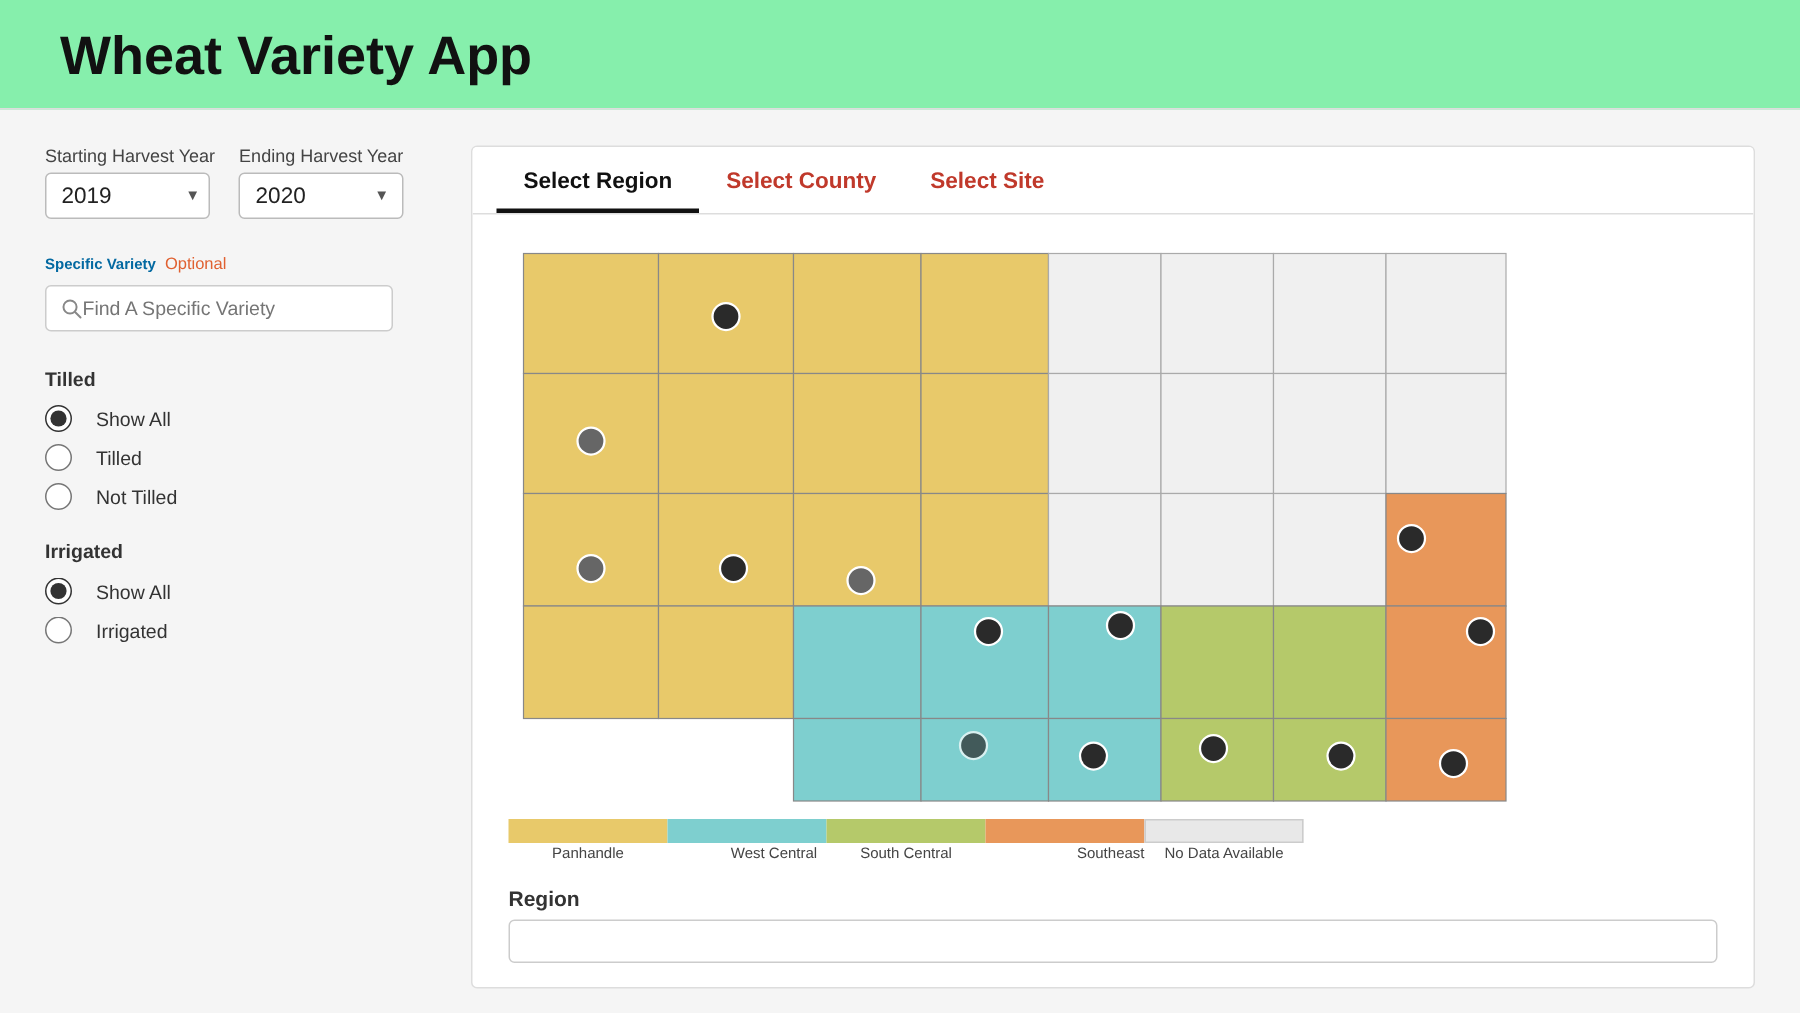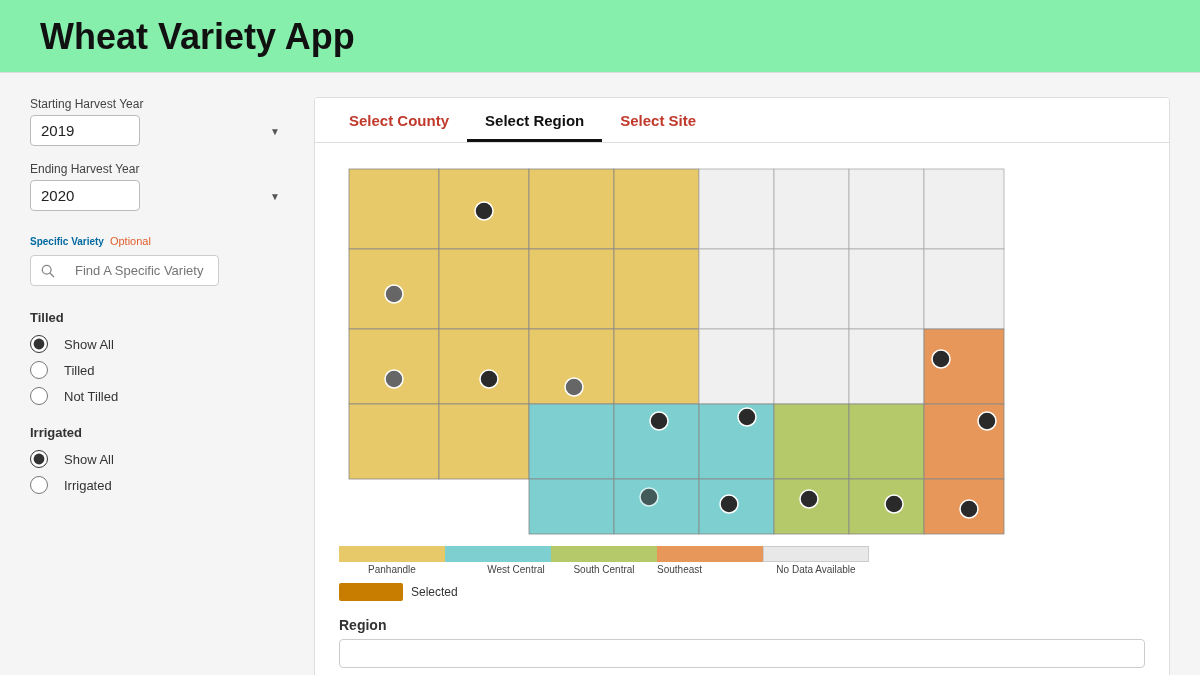--- a/index.html
+++ b/index.html
@@ -27,21 +27,20 @@
     }
     
     .left-panel {
       width: 260px;
       flex-shrink: 0;
     }
     .harvest-row {
       display: flex;
       gap: 16px;
       margin-bottom: 24px;
-      flex-direction: column;
     }
     .field-group {
       display: flex;
       flex-direction: column;
       gap: 4px;
     }
     .field-label {
       font-size: 12px;
       color: #444;
       font-weight: 500;
@@ -92,22 +91,22 @@
       color: #e06030;
       font-weight: 500;
     }
     .search-box {
       display: flex;
       align-items: center;
       border: 1px solid #ccc;
       border-radius: 4px;
       background: #fff;
       padding: 7px 10px;
-      gap: 20px;
-      width: 189px;
+      gap: 0;
+      width: 232px;
     }
     .search-box input {
       border: none;
       outline: none;
       font-size: 13px;
       color: #999;
       width: 100%;
     }
     .search-icon-svg {
       color: #888;
@@ -271,22 +270,22 @@
         <label class="radio-item">
           <input type="radio" name="irrigated" style="">
           <span class="radio-label">Irrigated</span>
         </label>
       </div>
     </div>
   </div>
 
   <div class="right-panel">
     <div class="tabs">
+      <div class="tab active">Select Region</div>
       <div class="tab" style="color:#c0392b;">Select County</div>
-      <div class="tab active">Select Region</div>
       <div class="tab" style="color:#c0392b;">Select Site</div>
     </div>
 
     <div class="map-container">
       
       <svg class="nebraska-map" viewBox="0 0 680 380" xmlns="http://www.w3.org/2000/svg">
 
         <rect x="10" y="10" width="90" height="80" fill="#e8c96a" stroke="#888" stroke-width="0.8"></rect>
         <rect x="100" y="10" width="90" height="80" fill="#e8c96a" stroke="#888" stroke-width="0.8"></rect>
         <rect x="190" y="10" width="85" height="80" fill="#e8c96a" stroke="#888" stroke-width="0.8"></rect>
@@ -360,35 +359,31 @@
           <span style="font-size:10px; color:#444; margin-top:2px;">Panhandle</span>
         </div>
         <div style="display:flex; flex-direction:column; align-items:center;">
           <div style="width:106px; height:16px; background:#7ecfcf;"></div>
           <span style="font-size:10px; color:#444; margin-top:2px;margin-left:36px;">West Central</span>
         </div>
         <div style="display:flex; flex-direction:column; align-items:center;">
           <div style="width:106px; height:16px; background:#b5c96a;"></div>
           <span style="font-size:10px; color:#444; margin-top:2px;">South Central</span>
         </div>
-        <div style="display:flex; flex-direction:column; align-items:flex-start;">
+        <div style="display:flex; flex-direction:column; align-items:flex-end;">
           <div style="width:106px; height:16px; background:#e8975a;"></div>
           <span style="font-size:10px; color:#444; margin-top:2px;">Southeast</span>
         </div>
         <div style="display:flex; flex-direction:column; align-items:center;text-align:right;">
           <div style="width:106px; height:16px; background:#e8e8e8; border:1px solid #ccc;"></div>
           <span style="font-size:10px; color:#444; margin-top:2px;">No Data Available</span>
         </div>
       </div>
 
       
-      <div style="display:flex; align-items:center; gap:8px; margin-top:8px;">
-        <div style="width:64px; height:18px; background:#c87d00; border-radius:2px;"></div>
-        <span style="font-size:12px; color:#333; font-weight:500;">Selected</span>
-      </div>
     </div>
 
     <div class="region-section">
       <div class="region-title">Region</div>
       <input type="text" class="region-input" value="" style="">
     </div>
   </div>
 </div>
 
 </body></html>

